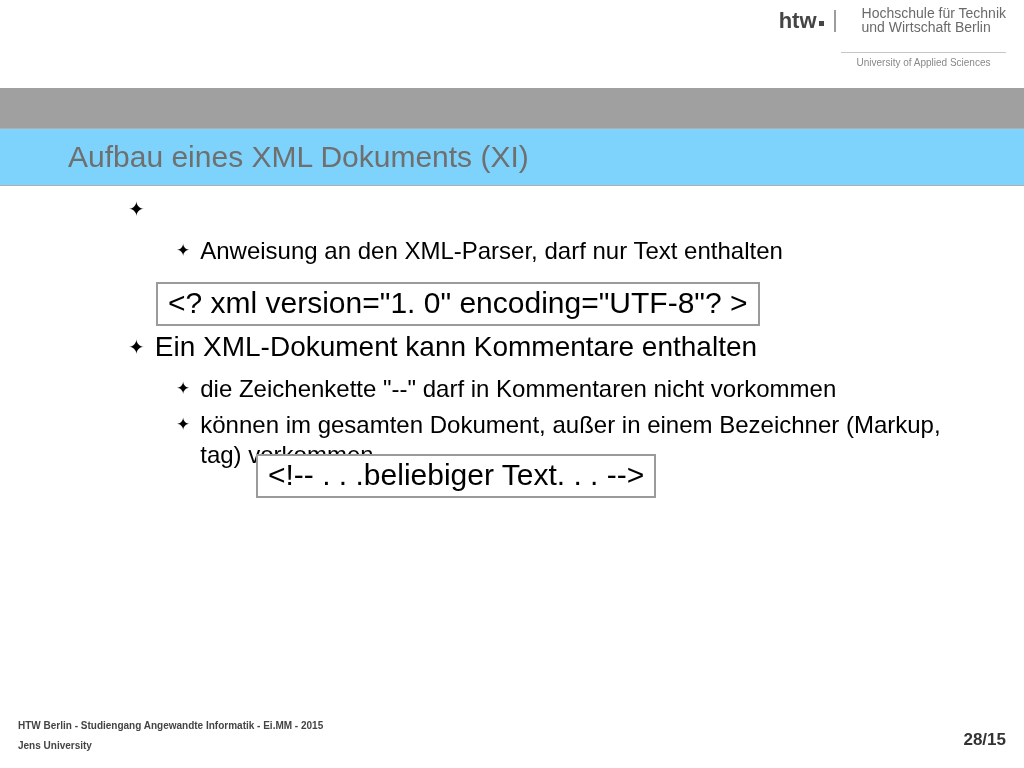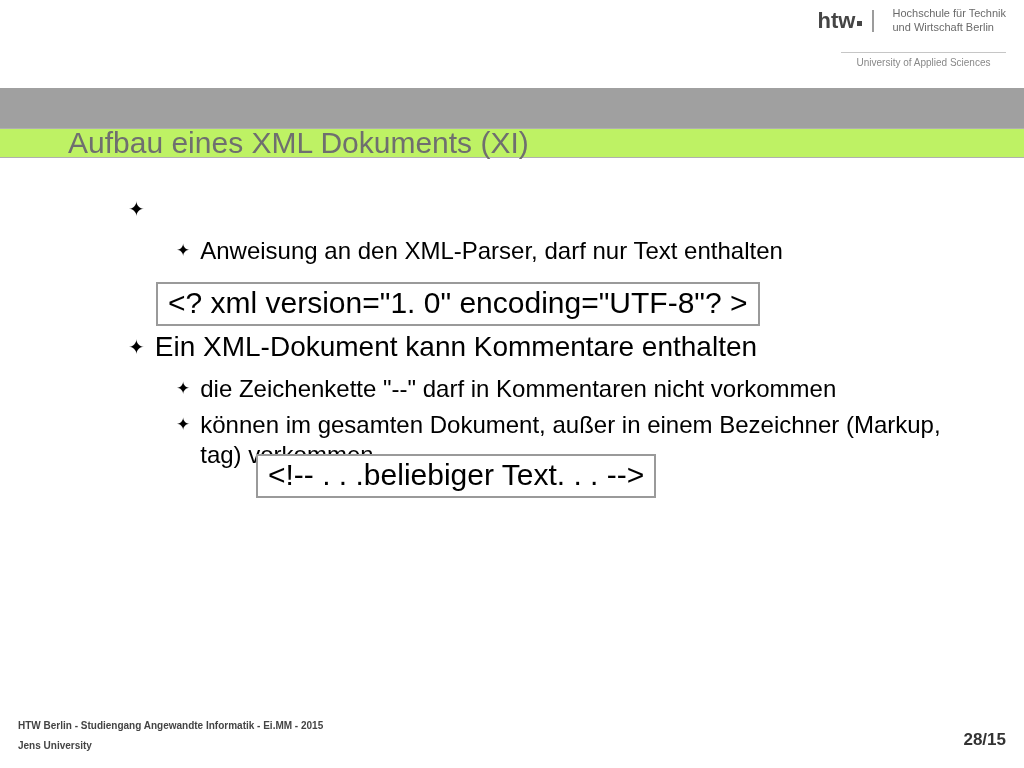--- a/index.html
+++ b/index.html
@@ -7,25 +7,25 @@
 
   .slide { position: relative; width: 1024px; height: 768px; }
 
   
   .topbar { position: absolute; top: 0; left: 0; right: 0; height: 88px; background: #fff; }
   .gray-band { position: absolute; top: 88px; left: 0; right: 0; height: 40px; background: #a0a0a0; }
 
   .logo-block { position: absolute; top: 6px; right: 18px; display: flex; align-items: center; }
   .logo-mark { font-weight: 900; font-size: 22px; color: #454545; letter-spacing: 0px; padding-right: 10px; border-right: 2px solid #9c9c9c; line-height: 22px; margin-top: 2px; }
   .logo-dot { display: inline-block; width: 5px; height: 5px; background: #454545; margin-left: 2px; vertical-align: 2px; }
-  .logo-text { padding-left: 18px; font-size: 11px; color: #6a6a6a; line-height: 14px; }
+  .logo-text { padding-left: 26px; font-size: 14px; color: #6a6a6a; line-height: 14px; }
   .logo-sub { position: absolute; top: 52px; right: 18px; font-size: 10px; color: #888; border-top: 1px solid #c6c6c6; padding-top: 4px; width: 165px; text-align: center; }
 
   
-  .title-row { position: absolute; top: 128px; left: 0; right: 0; height: 30px; border-bottom: 1px solid #b0b0b0; border-top: 1px solid #b0b0b0; background: #bef264; display: flex; align-items: center; }
+  .title-row { position: absolute; top: 128px; left: 0; right: 0; height: 58px; border-bottom: 1px solid #b0b0b0; border-top: 1px solid #b0b0b0; background: #7dd3fc; display: flex; align-items: center; }
   .title-text { font-size: 30px; color: #6f6f6f; padding-left: 68px; font-weight: 400; }
 
   
   .content { position: absolute; top: 186px; left: 0; right: 0; bottom: 60px; padding: 0 18px; }
 
   .b1 { margin-left: 110px; margin-top: 6px; display: flex; align-items: flex-start; }
   .b1 .mark { font-size: 20px; margin-right: 10px; line-height: 34px; }
   .b1 .txt { font-size: 28px; line-height: 34px; }
 
   .b2 { margin-left: 158px; margin-top: 10px; display: flex; align-items: flex-start; max-width: 780px; margin-bottom: 6px; }

